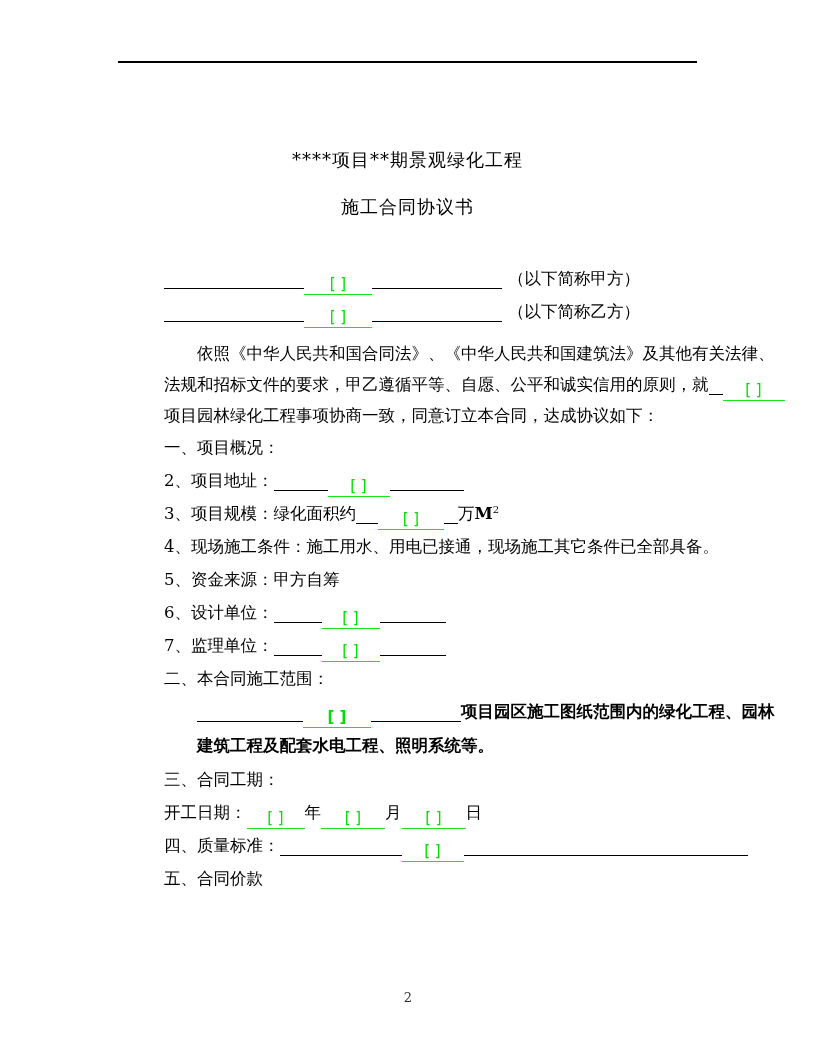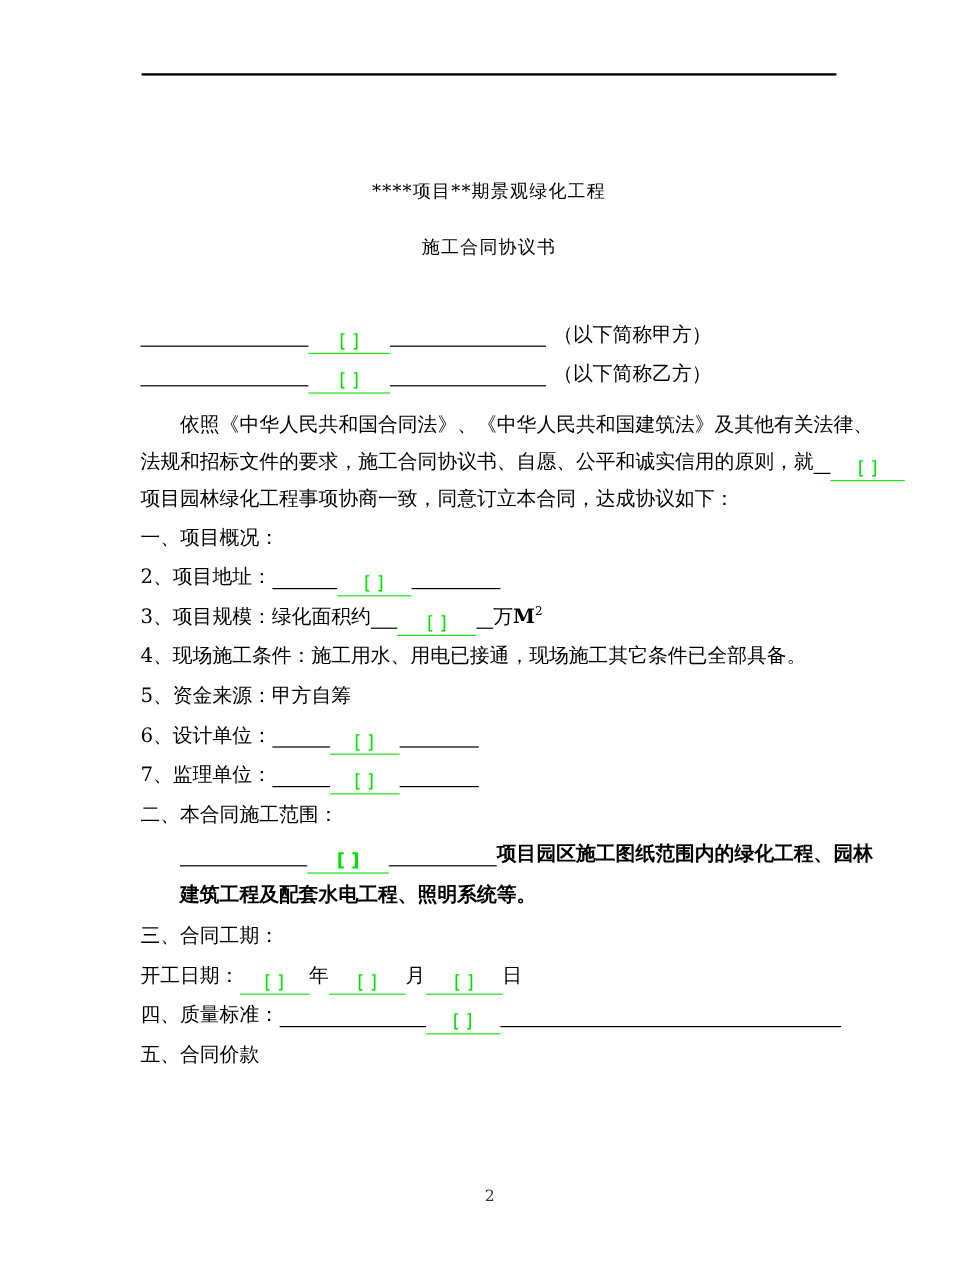--- a/index.html
+++ b/index.html
@@ -36,40 +36,41 @@
   
   .title-block {
     position: absolute;
     left: 118px;
     top: 136px;
     width: 579px;
     text-align: center;
   }
   .title-line {
     font-family: "DejaVu Serif", "Liberation Serif", serif;
-    font-size: 15px;
+    font-size: 18px;
     line-height: 47px;
     letter-spacing: 1px;
     white-space: nowrap;
   }
 
   
   .content {
     position: absolute;
     left: 117px;
     top: 262px;
     width: 582px;
     font-size: 16.5px;
   }
 
   .row {
     position: relative;
     height: 33px;
     white-space: nowrap;
     line-height: 33px;
+    margin-left: 47px;
   }
   .row.tall { height: 34px; line-height: 34px; }
 
   .txt { display: inline; }
 
   
   .blank {
     display: inline-block;
     border-bottom: 1.6px solid #000;
     height: 22px;
@@ -145,21 +146,21 @@
       <span class="blank" style="width:140px"></span><span class="ph" style="width:68px">[        ]</span><span class="blank" style="width:130px"></span><span class="txt" style="padding-left:6px">（以下简称乙方）</span>
     </div>
 
     <div style="height:10px"></div>
 
     <div class="para">
       <div class="row" style="height:31px;line-height:31px">
         <span class="ind"></span><span class="txt">依照《中华人民共和国合同法》、《中华人民共和国建筑法》及其他有关法律、</span>
       </div>
       <div class="row" style="height:31px;line-height:31px">
-        <span class="txt">法规和招标文件的要求，施工合同协议书、自愿、公平和诚实信用的原则，就</span><span class="blank" style="width:14px"></span><span class="ph" style="width:62px">[        ]</span>
+        <span class="txt">法规和招标文件的要求，甲乙遵循平等、自愿、公平和诚实信用的原则，就</span><span class="blank" style="width:14px"></span><span class="ph" style="width:62px">[        ]</span>
       </div>
       <div class="row" style="height:31px;line-height:31px">
         <span class="txt">项目园林绿化工程事项协商一致，同意订立本合同，达成协议如下：</span>
       </div>
     </div>
 
     <div class="row">
       <span class="txt">一、项目概况：</span>
     </div>
 

